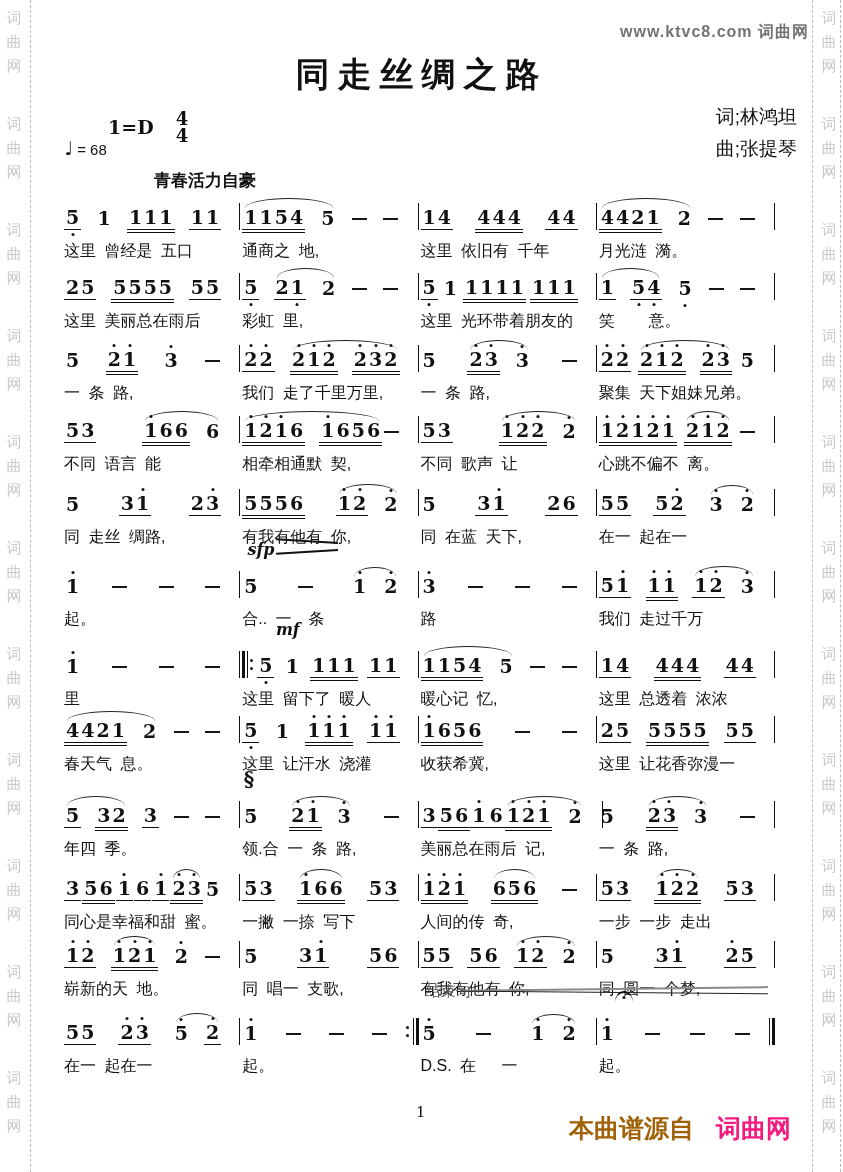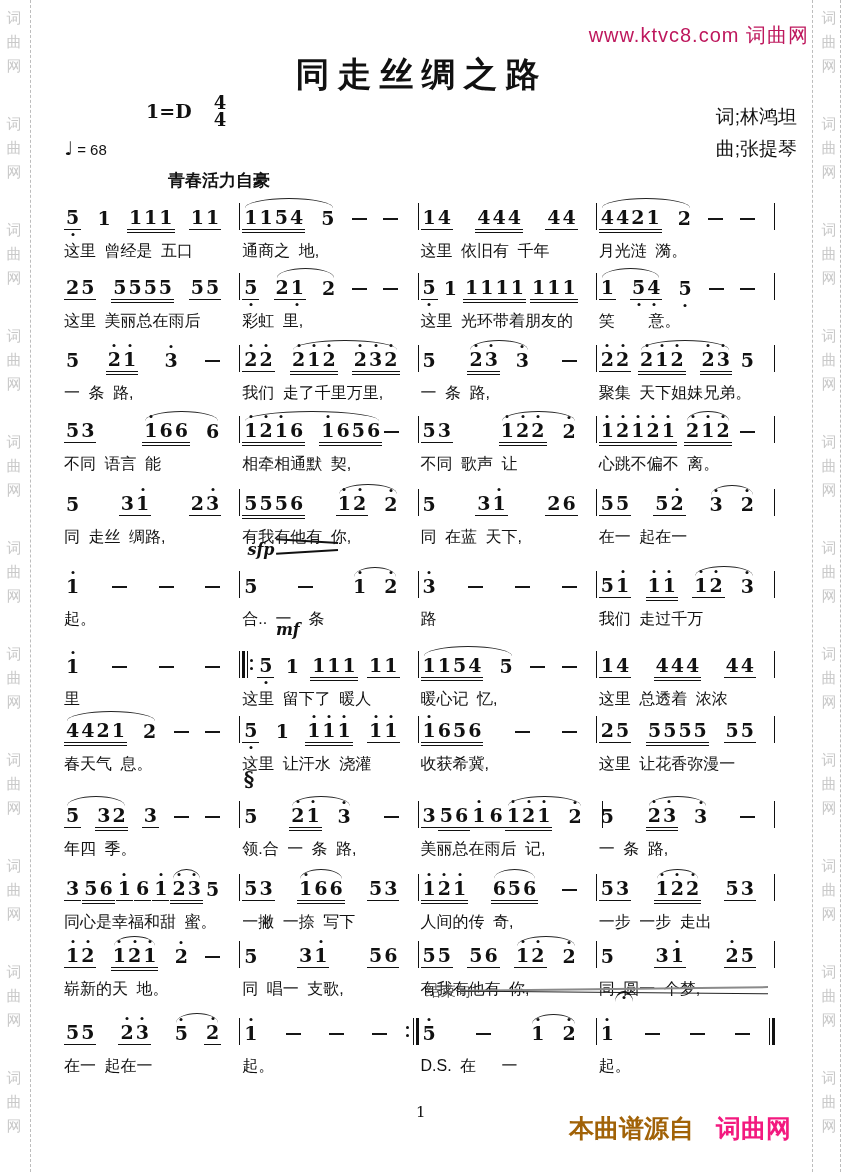--- a/index.html
+++ b/index.html
@@ -5,33 +5,33 @@
   html,body{margin:0;padding:0;}
   body{width:843px;height:1172px;position:relative;background:#fff;overflow:hidden;
        font-family:"Liberation Sans",sans-serif;color:#111;}
   
   .side-col{position:absolute;top:0;bottom:0;width:24px;display:flex;flex-direction:column;
             align-items:center;padding-top:6px;}
   .side-col .wchar{font-size:15px;line-height:24px;color:#c9c9c9;font-family:"Liberation Sans",sans-serif;}
   .side-col .wgap{height:34px;flex:none;}
   .dashline{position:absolute;top:0;bottom:0;width:0;border-left:1px dashed #bdbdbd;}
   
-  .top-watermark{position:absolute;top:22px;right:34px;font-size:20px;font-weight:normal;
-                 color:#be185d;letter-spacing:1px;}
+  .top-watermark{position:absolute;top:22px;right:34px;font-size:16px;font-weight:bold;
+                 color:#737373;letter-spacing:1px;}
   .title{position:absolute;top:52px;left:0;right:0;text-align:center;font-size:34px;font-weight:bold;
          font-family:"DejaVu Serif",serif;letter-spacing:8px;}
-  .keyrow{position:absolute;top:100px;left:108px;display:flex;align-items:flex-start;
-          font-family:"DejaVu Serif",serif;font-weight:bold;margin-left:38px;}
+  .keyrow{position:absolute;top:116px;left:108px;display:flex;align-items:flex-start;
+          font-family:"DejaVu Serif",serif;font-weight:bold;}
   .keysig{font-size:19px;}
   .timesig{margin-left:22px;display:flex;flex-direction:column;line-height:0.95;font-size:18px;
            text-align:center;margin-top:-6px;}
   .temporow{position:absolute;top:137px;left:64px;font-size:15px;font-weight:normal;}
   .temporow .qnote{font-size:19px;font-family:"DejaVu Sans",sans-serif;}
   .credits{position:absolute;top:101px;right:46px;text-align:left;font-size:19px;line-height:32px;}
-  .expression{position:absolute;top:169px;left:154px;font-size:17px;font-weight:bold;margin-left:14px;}
+  .expression{position:absolute;top:169px;left:154px;font-size:17px;font-weight:bold;}
   
   .score{position:absolute;left:62px;top:0;width:713px;}
   .score-line{position:absolute;left:0;width:713px;height:72px;}
   .notes-row{display:flex;padding-top:9px;}
   .measure{flex:1;display:flex;align-items:flex-end;position:relative;min-width:0;}
   .notes-inner{flex:1;display:flex;justify-content:space-between;align-items:flex-end;
                padding:0 16px 0 2px;}
   .tok{display:inline-flex;align-items:flex-end;position:relative;padding:0 1px 2px 1px;}
   .tok.u1{border-bottom:1px solid #111;}
   .tok.u2{border-bottom:1px solid #111;}

